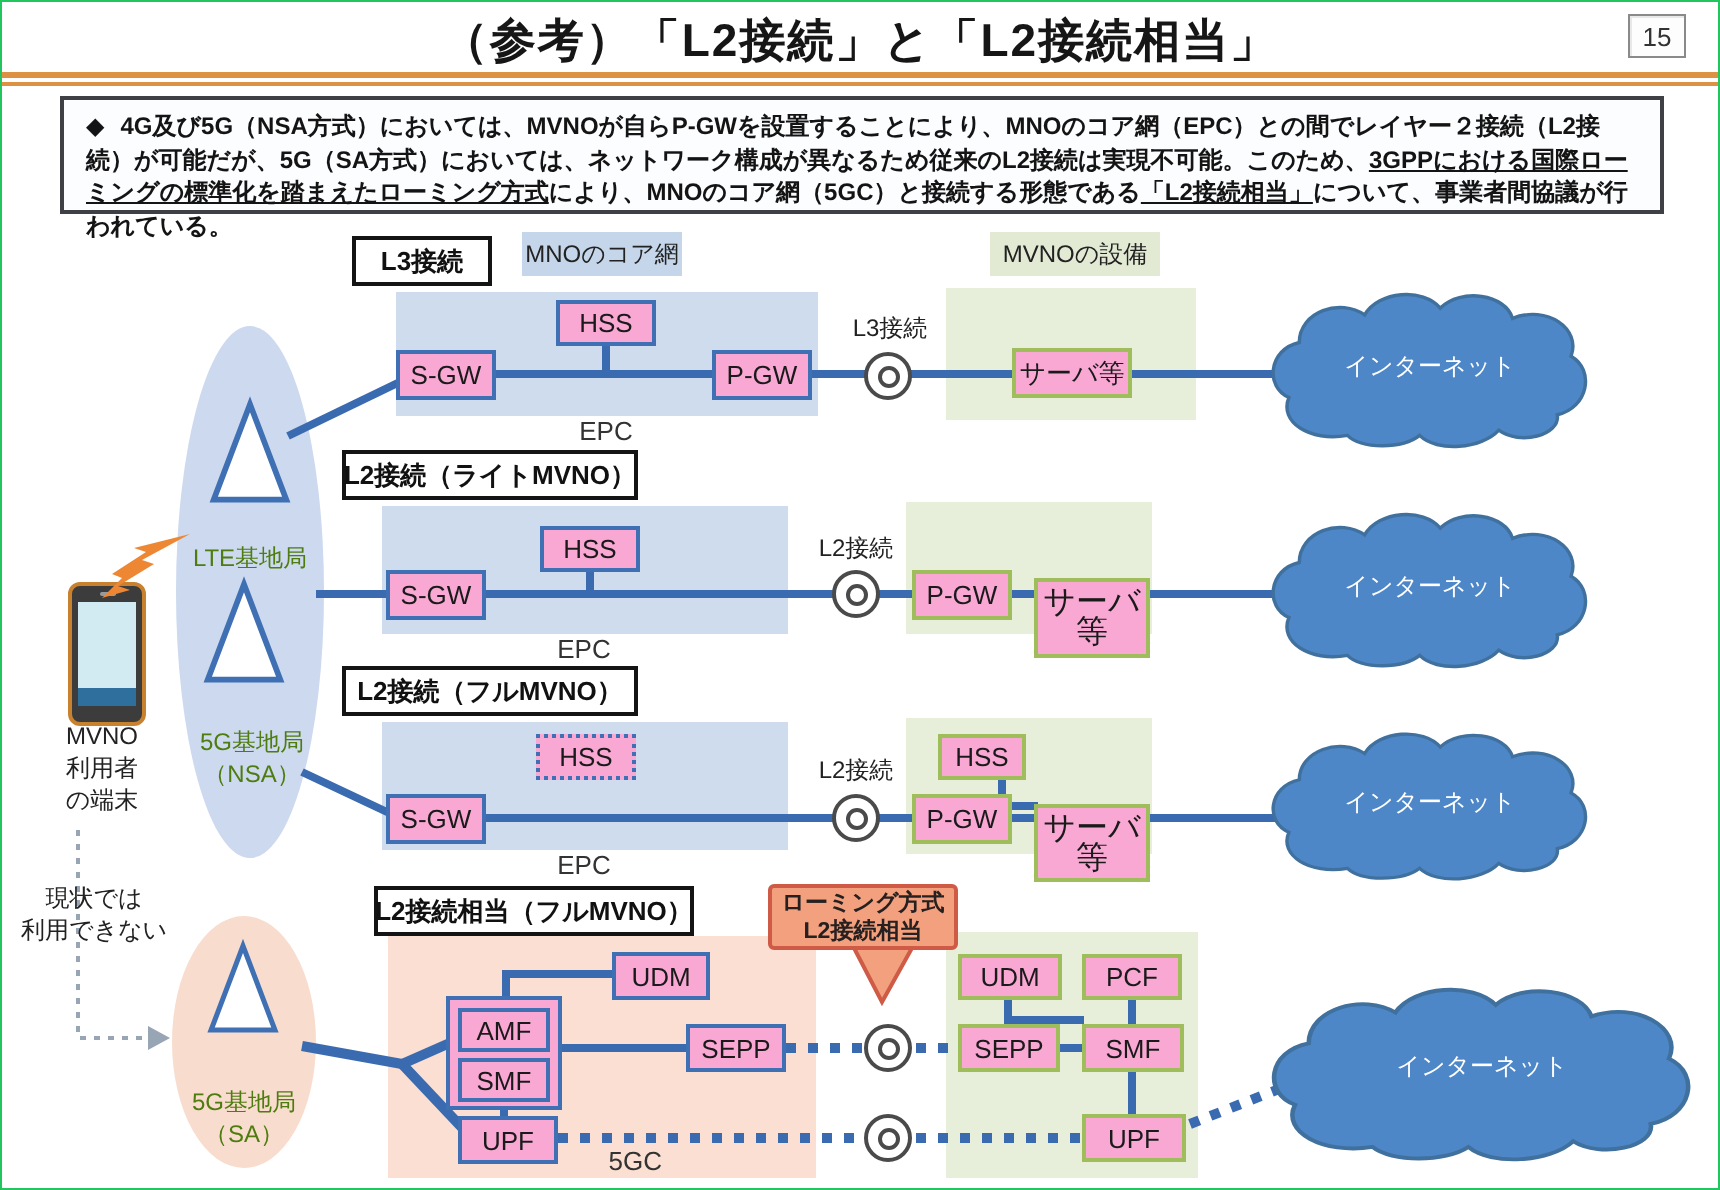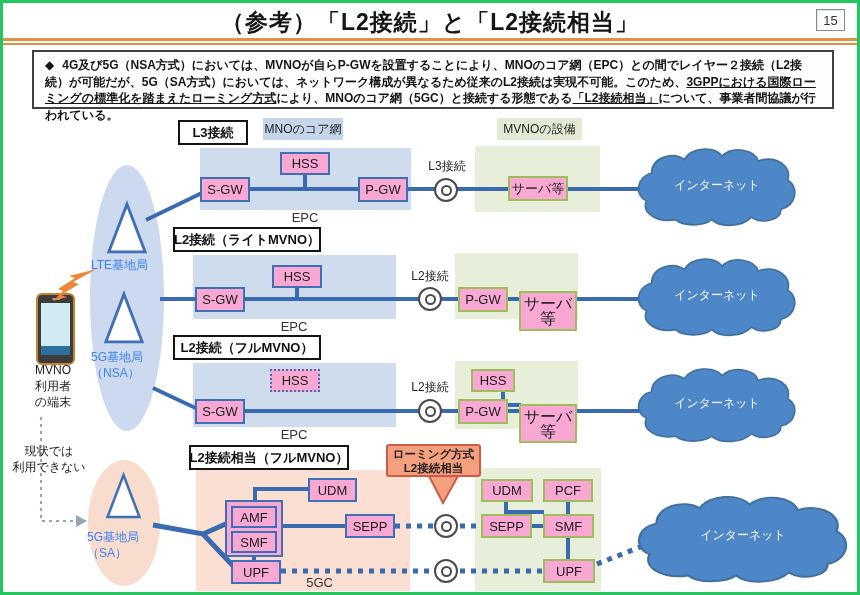--- a/index.html
+++ b/index.html
@@ -1,18 +1,18 @@
 <!DOCTYPE html>
 <html><head>
 <meta charset="utf-8">
 <style>
   html,body{margin:0;padding:0;background:#e9e9e9;}
   .page{position:relative;width:860px;height:595px;background:#fff;overflow:hidden;
         font-family:"Liberation Sans","DejaVu Sans",sans-serif;color:#1a1a1a;
-        border:3px solid #22c55e;box-sizing:border-box;}
+        border:1px solid #22c55e;box-sizing:border-box;}
   .a{position:absolute;box-sizing:border-box;}
   .title{top:4px;left:0;width:100%;text-align:center;font-size:23px;font-weight:bold;color:#161616;letter-spacing:1px;}
   .divider1{top:35px;left:0;width:100%;height:3px;background:#dd9143;}
   .divider2{top:40px;left:0;width:100%;height:2px;background:#dd9143;}
   .pagenum{top:6px;left:813px;width:29px;height:22px;border:1px solid #8a8a8a;background:#fdfdfd;
            box-shadow:inset 1px 1px 0 #e8e8e8;display:flex;align-items:center;justify-content:center;font-size:13px;color:#333;}
   .notice{top:47px;left:29px;width:802px;height:59px;border:2px solid #3f3f46;background:#fcfdff;
           padding:5px 11px;font-size:12px;font-weight:bold;line-height:16.5px;color:#141414;}
   .notice .bullet{margin-right:8px;}
   .bu{font-weight:bold;text-decoration:underline;}
@@ -37,21 +37,21 @@
   .nbox.dotted{border:2px dotted #4070b4;}
   .nbox.outer{z-index:2;}
   .nbox.small{font-size:16px;margin-top:12px;}
   
   .circ{position:absolute;width:24px;height:24px;box-sizing:border-box;border:2px solid #4a4a4a;border-radius:50%;
         background:#fff;display:flex;align-items:center;justify-content:center;z-index:4;}
   .circ-in{width:11px;height:11px;box-sizing:border-box;border:2px solid #4a4a4a;border-radius:50%;}
   .connlabel{position:absolute;font-size:12px;color:#222;text-align:center;z-index:3;}
   
   .ellipse{position:absolute;border-radius:50%;}
-  .bslabel{position:absolute;font-size:12px;color:#3b82f6;text-align:left;white-space:pre-line;line-height:1.3;z-index:3;}
+  .bslabel{position:absolute;font-size:12px;color:#4d7c0f;text-align:center;white-space:pre-line;line-height:1.3;z-index:3;margin-top:16px;}
   .tri{position:absolute;z-index:2;}
   
   .cloud{position:absolute;z-index:3;}
   .cloud svg{display:block;width:100%;height:100%;}
   .cloud-label{position:absolute;left:0;top:38%;width:100%;text-align:center;color:#fff;font-size:12px;}
   
   .callout{position:absolute;left:383px;top:441px;width:95px;height:33px;box-sizing:border-box;background:#f2a07e;
            border:2px solid #cf5b47;border-radius:3px;display:flex;align-items:center;justify-content:center;
            font-size:11.5px;font-weight:bold;line-height:14px;text-align:center;white-space:pre-line;color:#262020;z-index:5;}
   .callout-tip{position:absolute;left:424px;top:472px;width:33px;height:30px;z-index:5;}

